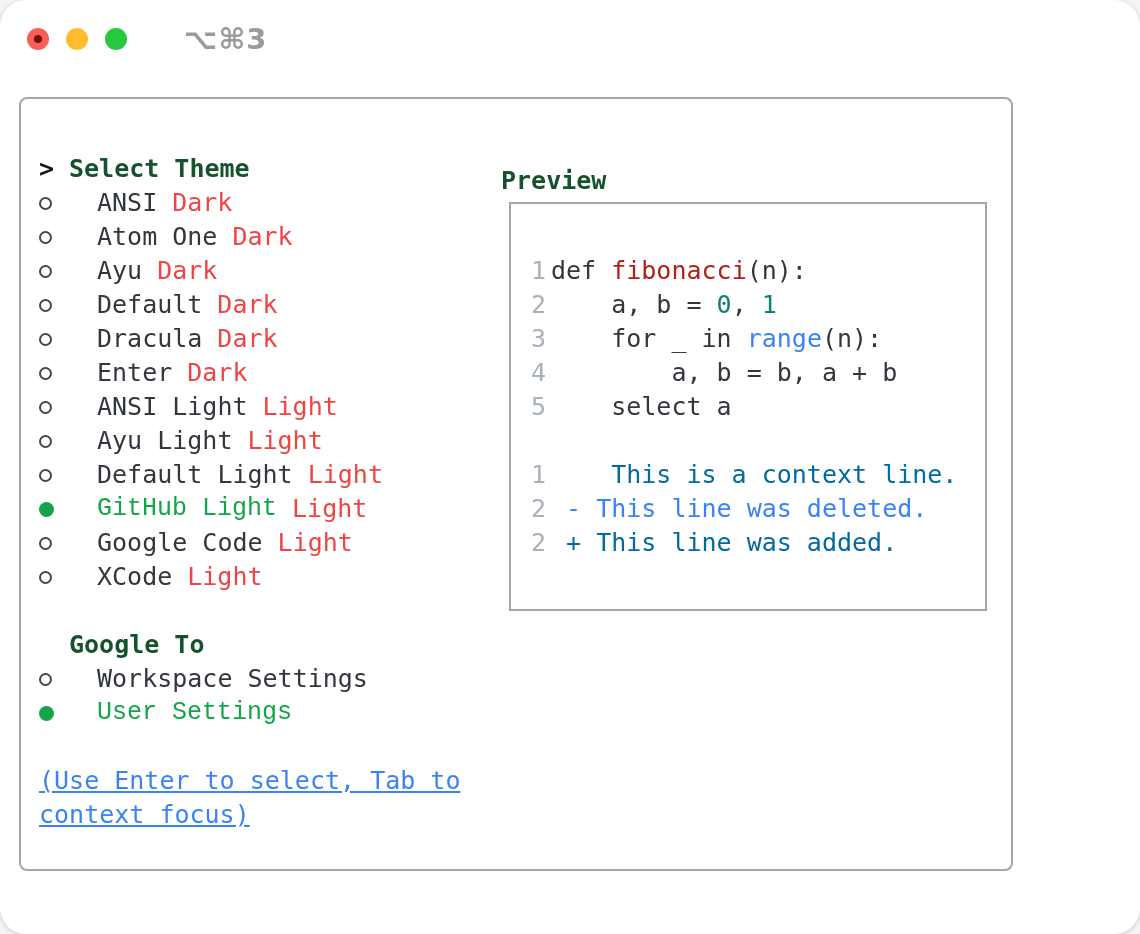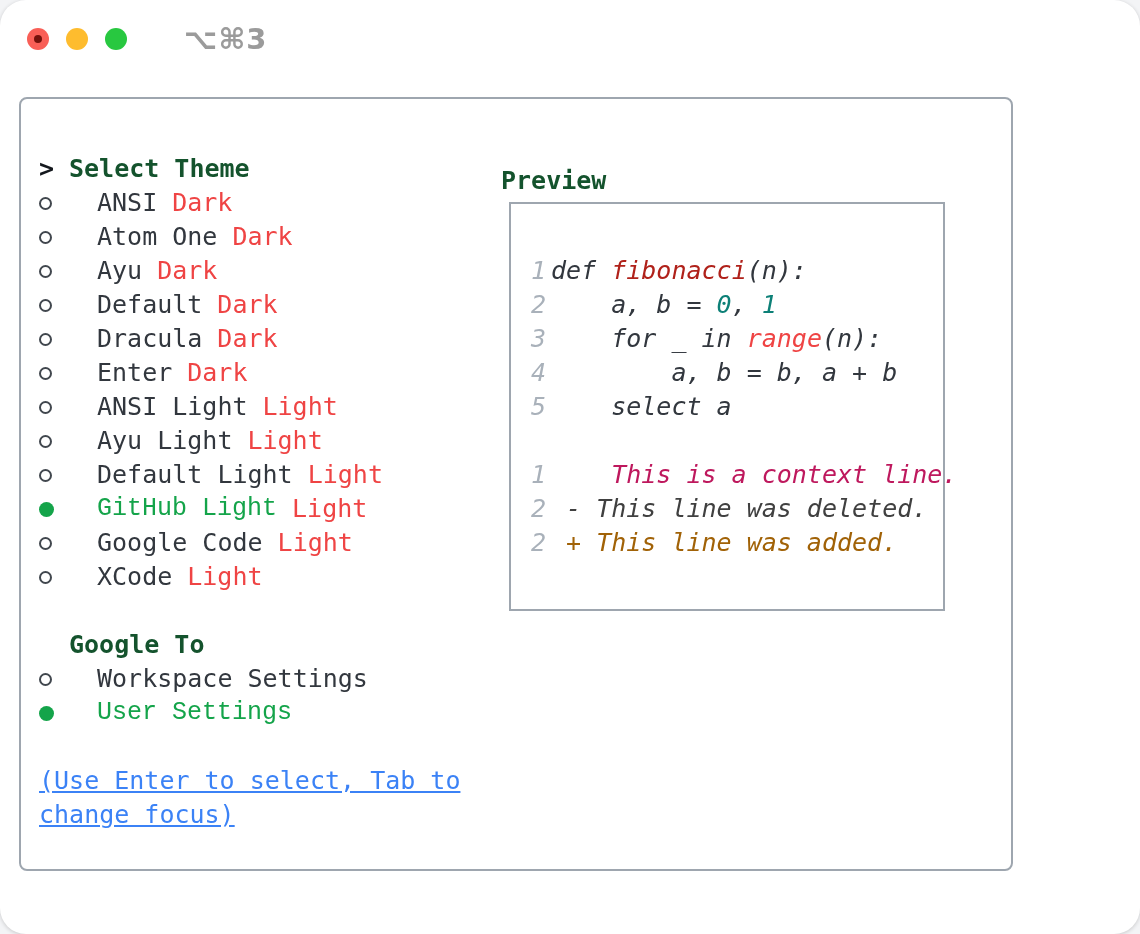--- a/index.html
+++ b/index.html
@@ -30,32 +30,32 @@
   .caret{font-weight:bold;color:#14181d;}
   .radio{width:13px;height:13px;border:2px solid #41474e;border-radius:50%;box-sizing:border-box;}
   .radio.on{width:15px;height:15px;border:none;background:#14a44a;}
   .hdr{font-weight:bold;color:#14532d;}
   .t-name{color:#32373e;margin-left:28px;}
   .t-name.on{color:#14a44a;font-family:Liberation Mono, monospace;}
   .t-tag{color:#ef4444;margin-left:15px;}
   .hint{color:#3b82f6;text-decoration:underline;}
   
   .preview-hdr{position:absolute;left:480px;top:53px;height:34px;display:flex;align-items:center;margin-top:12px;}
-  .preview-box{position:absolute;left:488px;top:103px;width:436px;height:409px;
-    border:2px solid #9ea6af;box-sizing:border-box;background:#fff;font-style:italic;}
+  .preview-box{position:absolute;left:488px;top:103px;width:478px;height:409px;
+    border:2px solid #9ea6af;box-sizing:border-box;background:#fff;}
   .code{padding:50px 0 0 20px;}
   .cline{height:34px;white-space:pre;}
   .num{display:inline-block;width:20px;color:#a9b1ba;}
   .c-fg{color:#32373e;}
   .c-fn{color:#b0211a;}
   .c-num{color:#0d8077;}
-  .c-bi{color:#ef4444;}
-  .c-ctx{color:#be185d;margin-top:24px;}
-  .c-del{color:#404040;}
-  .c-add{color:#a16207;}
+  .c-bi{color:#3b82f6;}
+  .c-ctx{color:#0369a1;margin-top:24px;}
+  .c-del{color:#3b82f6;}
+  .c-add{color:#0369a1;}
 </style>
 </head>
 <body>
 
 <div class="stage">
   <div class="window">
 
     <div class="titlebar">
       <span class="light red">
           <span class="dot"></span>
@@ -152,21 +152,21 @@
             <div class="row">
     <span class="marker"><span class="radio on"></span></span>
     <span class="t-name on">User Settings</span>
     
   </div>
           </div>
 
         <div class="spacer"></div>
 
         <div class="row hint">(Use Enter to select, Tab to</div>
-        <div class="row hint">change focus)</div>
+        <div class="row hint">context focus)</div>
       </div>
 
       <div class="preview-hdr">
         <span class="hdr">Preview</span>
       </div>
 
       <div class="preview-box">
         <div class="code" id="code">
             <div class="cline"><span class="num">1</span><span class="c-fg">def </span><span class="c-fn">fibonacci</span><span class="c-fg">(n):</span></div>
             <div class="cline"><span class="num">2</span><span class="c-fg">    a, b = </span><span class="c-num">0</span><span class="c-fg">, </span><span class="c-num">1</span></div>

